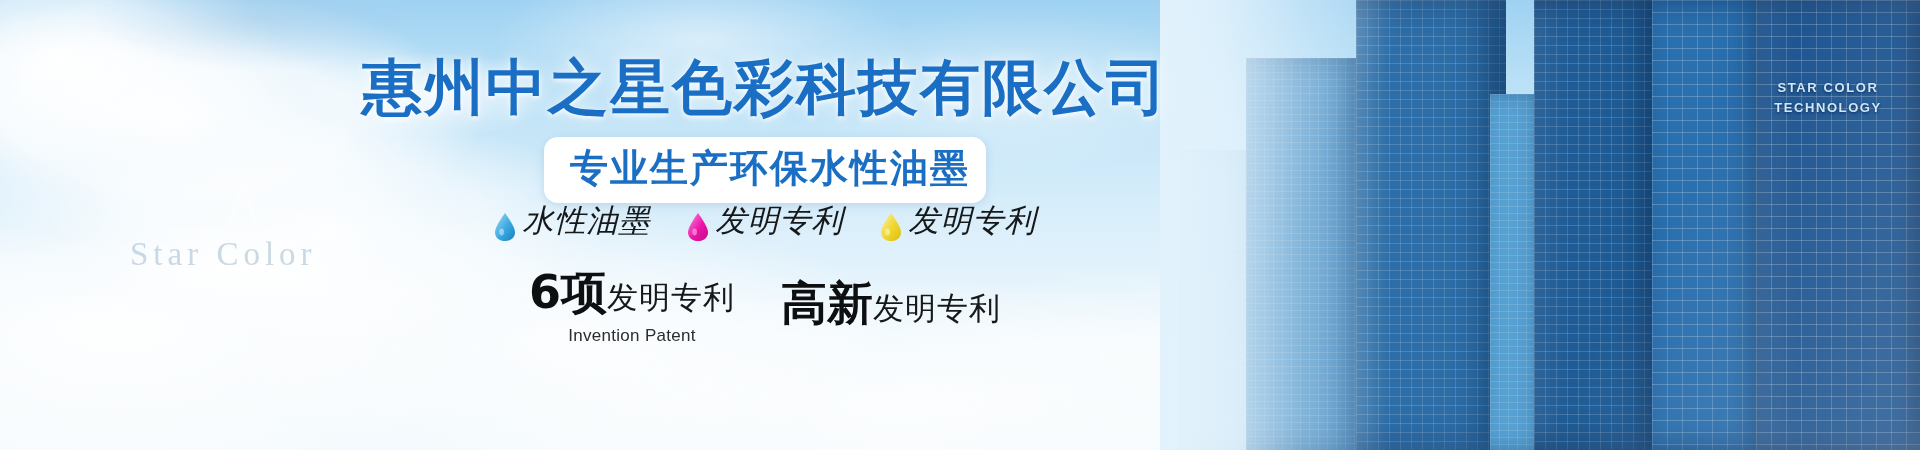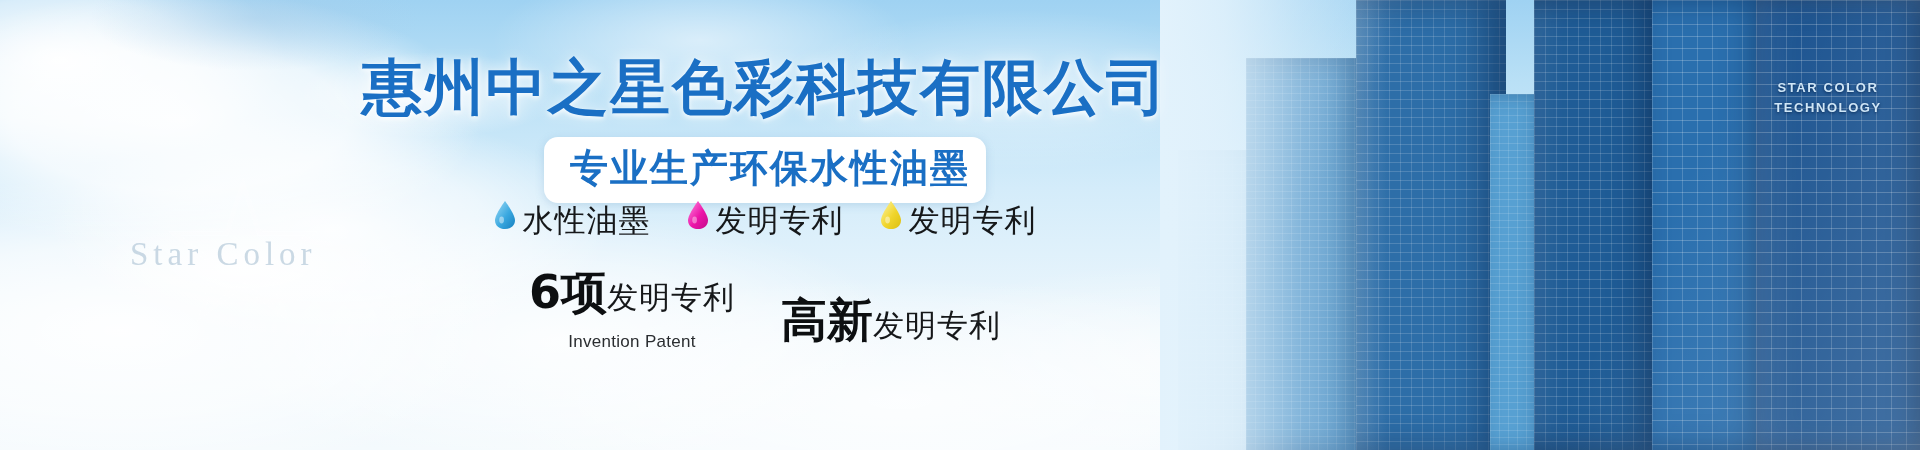--- a/index.html
+++ b/index.html
@@ -191,60 +191,61 @@
     position:absolute;
     left:0; top:200px;
     width:1530px;
     display:flex;
     justify-content:center;
     align-items:center;
     gap:36px;
   }
   .feature {
     display:flex;
-    align-items:flex-start;
+    align-items:flex-end;
     gap:7px;
     white-space:nowrap;
+    font-style:italic;
   }
   .drop { width:22px; height:30px; flex:0 0 auto; }
   .feature-label {
     font-size:31px;
     font-weight:500;
     color:#16181a;
     letter-spacing:1px;
   }
 
   .badges {
     position:absolute;
     left:0; top:262px;
     width:1530px;
     display:flex;
     justify-content:center;
-    align-items:flex-end;
+    align-items:center;
     gap:46px;
   }
   .badge { text-align:center; }
   .badge-line { white-space:nowrap; display:block; }
   .badge-big {
     font-size:46px;
     font-weight:700;
     color:#0d0f11;
     letter-spacing:0px;
     vertical-align:baseline;
   }
   .badge-small {
     font-size:31px;
     font-weight:400;
     color:#16181a;
     letter-spacing:1px;
     vertical-align:baseline;
   }
   .badge-en {
     display:block;
-    margin-top:8px;
+    margin-top:2px;
     font-family:"Liberation Sans","DejaVu Sans",sans-serif;
     font-size:17px;
     font-weight:400;
     color:#2a2d30;
     letter-spacing:.3px;
   }
 </style>
 </head>
 <body>
 

